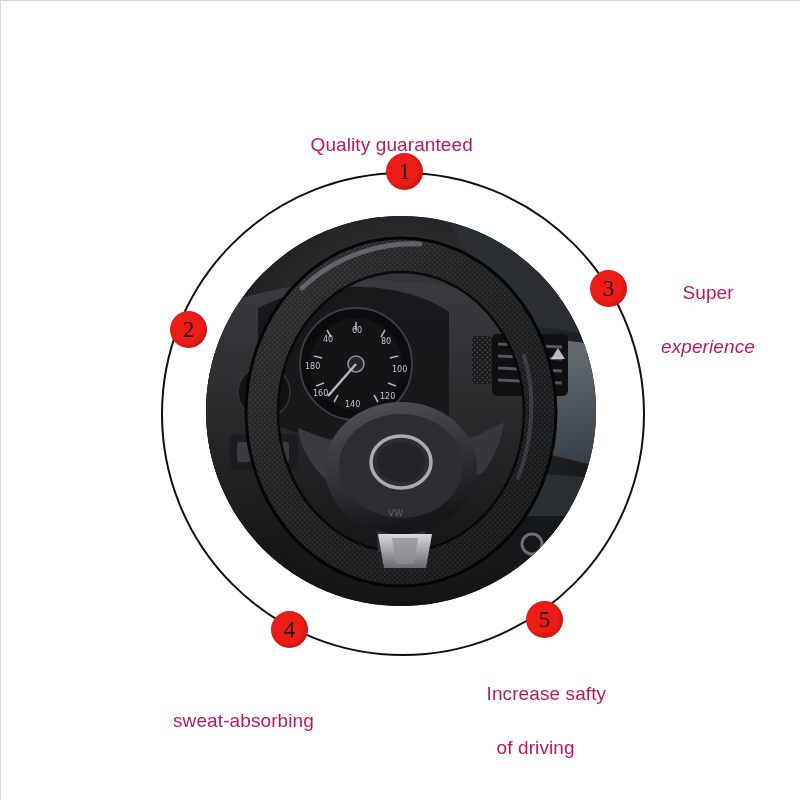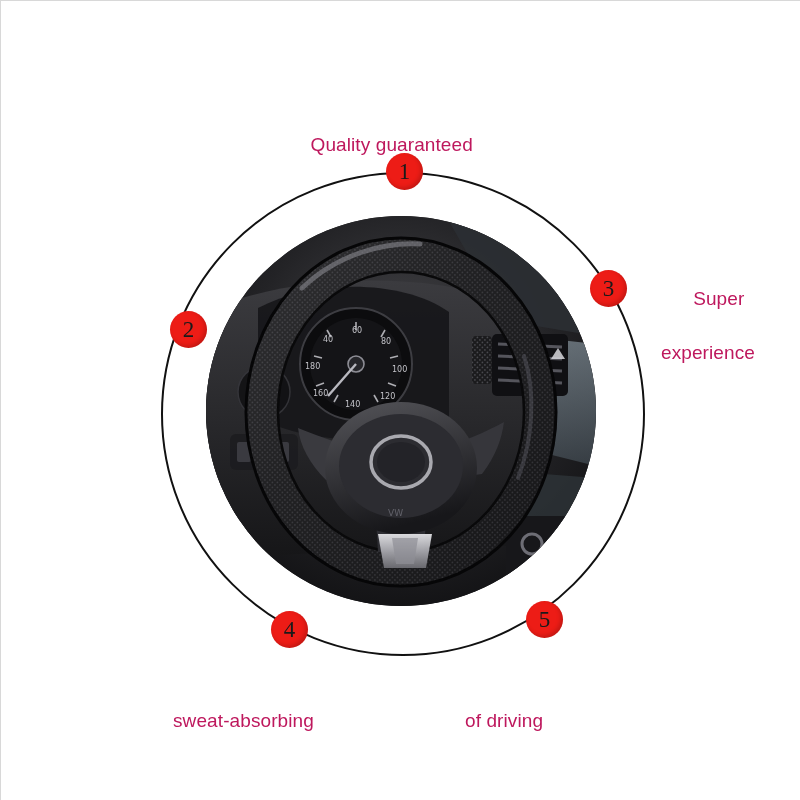--- a/index.html
+++ b/index.html
@@ -67,26 +67,26 @@
   .label {
     position: absolute;
     color: #be185d;
     font-size: 19px;
     line-height: 1.42;
     white-space: pre;
     letter-spacing: .1px;
   }
   .l1 { left: 288px; top: 104px; }
   .l2 { left: 52px;  top: 300px; }
-  .l3 { left: 660px; top: 258px; text-align: center; }
+  .l3 { left: 660px; top: 252px; text-align: left; }
   .l4 { left: 172px; top: 653px; text-align: center; }
   .l5 { left: 464px; top: 653px; text-align: center; }
   .l4 .ln2 { display: block; text-align: center; }
   .l5 .ln2 { display: block; text-align: center; }
-  .l3 .ln2 { display: block; }
+  .l3 .ln2 { display: block; font-style: italic; }
 </style>
 </head>
 <body>
 
 <div id="stage">
 
   <svg class="ring-svg" viewBox="0 0 800 800">
     <circle cx="402" cy="413" r="241" fill="none" stroke="#111111" stroke-width="2"></circle>
   </svg>
 
@@ -237,16 +237,17 @@
   <div class="label l3">
     <span>Super</span>
     <span class="ln2">experience</span>
   </div>
 
   <div class="label l4">
     <span class="ln2">sweat-absorbing</span>
   </div>
 
   <div class="label l5">
+    <span>Increase safty</span>
     <span class="ln2">of driving</span>
   </div>
 
 </div>
 
 </body></html>

